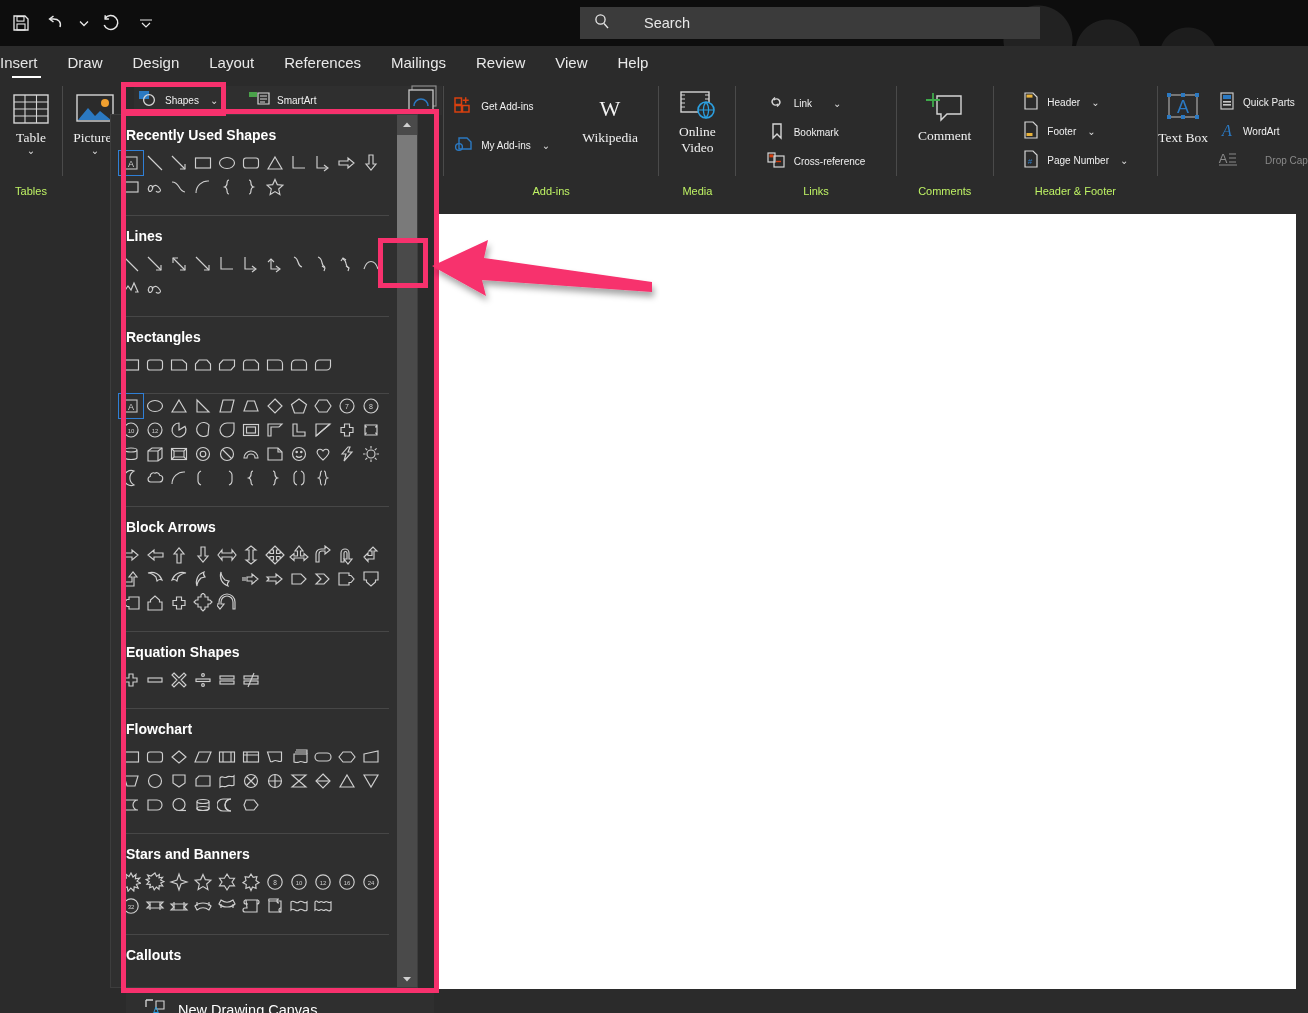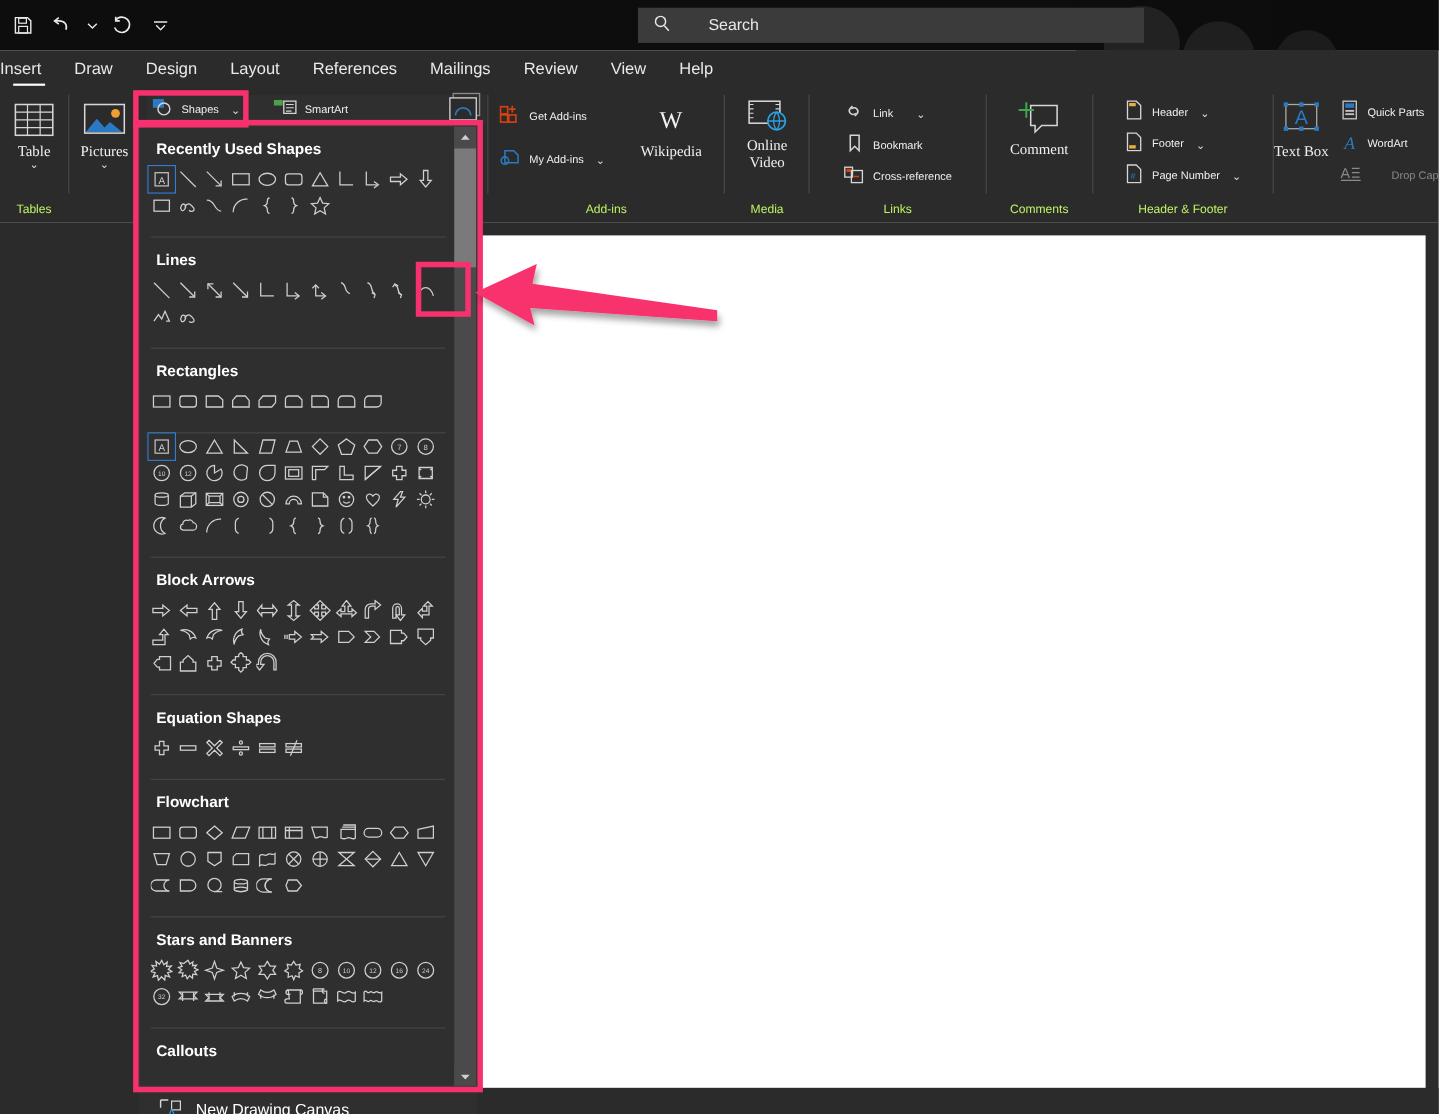--- a/index.html
+++ b/index.html
@@ -99,21 +99,21 @@
     position:absolute; left:436px; top:12px; width:860px; height:775px;
     background:#fff;
   }
   .statusstrip{
     position:absolute; left:0; bottom:0; width:1308px; height:24px;
     background:#2b2b2b;
   }
 
   
   .gallery{
-    position:absolute; left:126px; top:114px; width:308px; height:874px;
+    position:absolute; left:110px; top:114px; width:308px; height:874px;
     background:#2f2f2f; border:1px solid #3d3d3d; overflow:hidden;
   }
   .gal-scroll{ position:absolute; left:0; top:0; width:288px; }
   .sec-title{
     font-size:14px; font-weight:bold; color:#fff;
     padding:12px 0 8px 15px;
   }
   .sec-div{ height:1px; background:#474747; margin:6px 10px 0 10px;}
   .sec-row{ display:flex; flex-wrap:wrap; padding:0 8px 10px 8px; }
   .shp{

